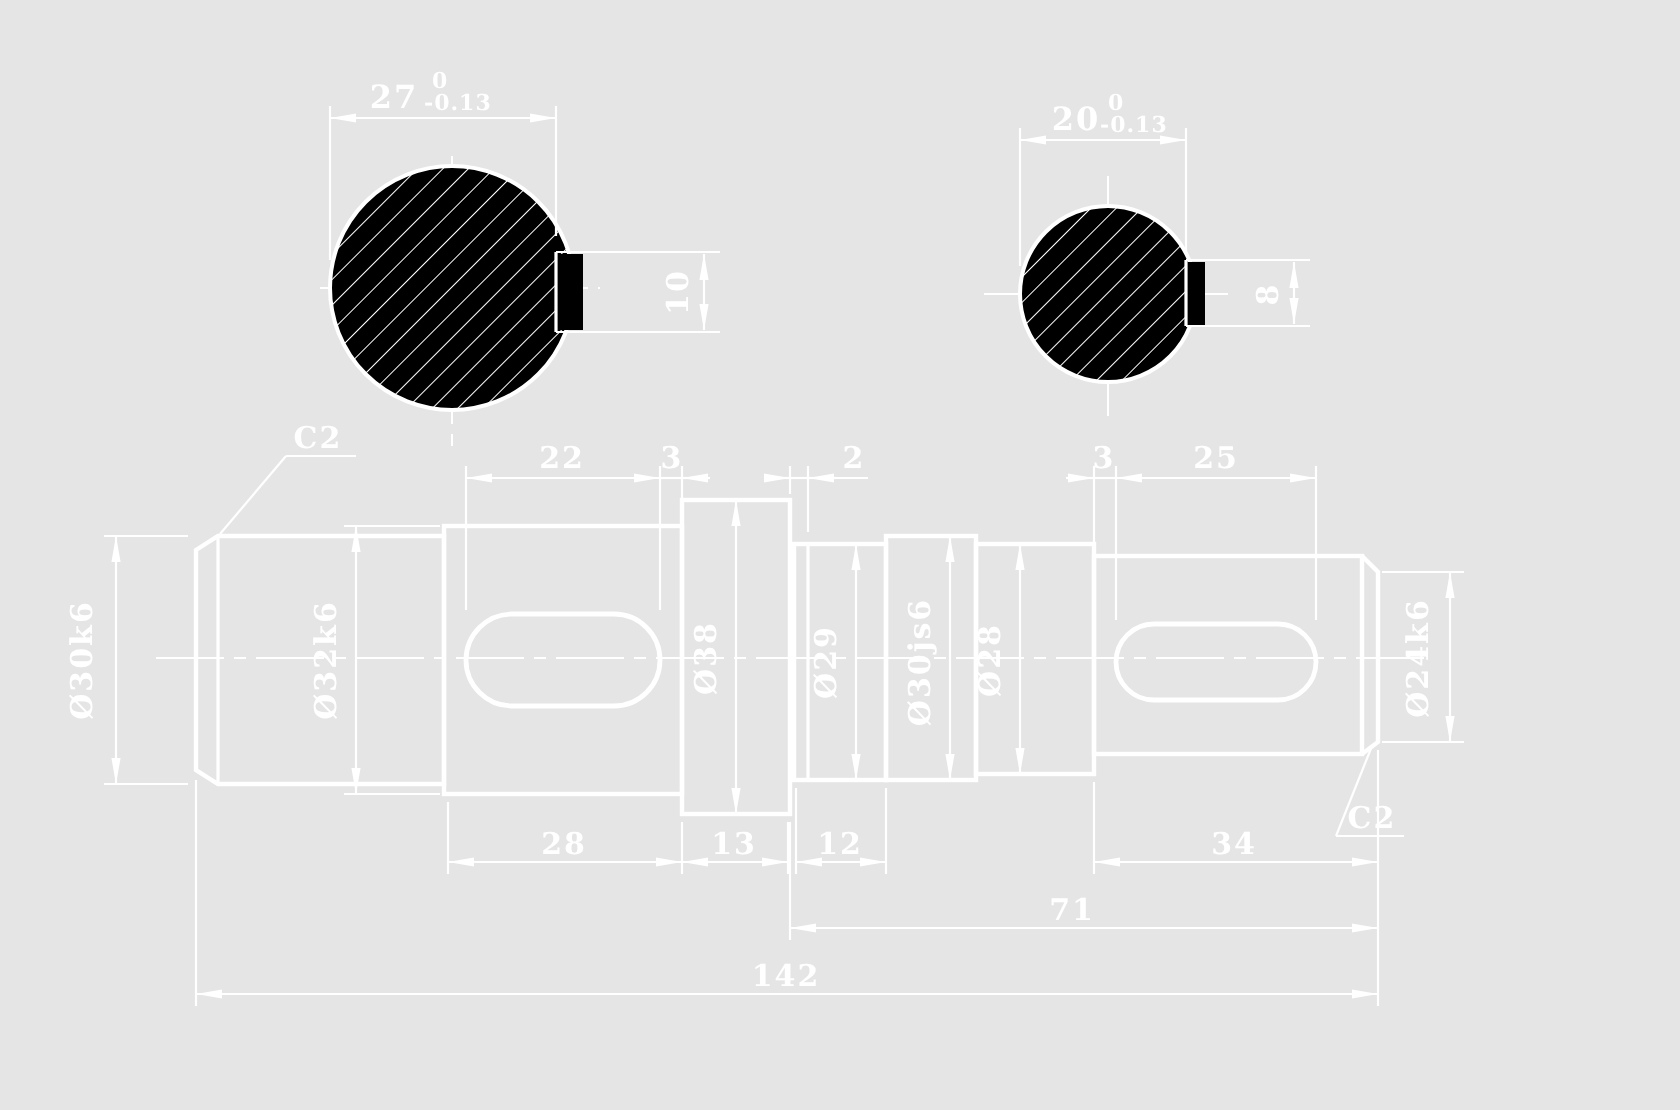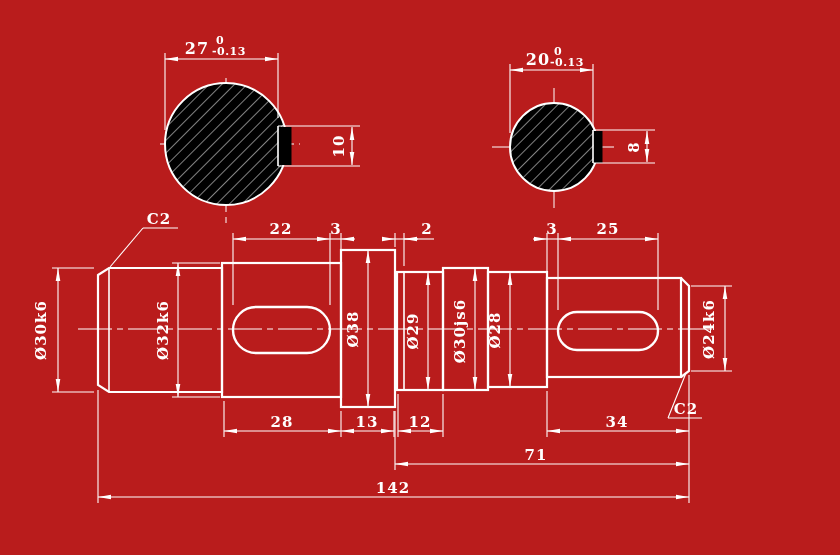--- a/index.html
+++ b/index.html
@@ -1,16 +1,16 @@
 <!DOCTYPE html>
 <html><head>
 <meta charset="utf-8">
 <style>
   html,body{margin:0;padding:0;background:#000;}
-  .canvas{position:relative;width:840px;height:555px;background:#b91c1c;overflow:hidden;}
+  .canvas{position:relative;width:840px;height:555px;background:#e5e5e5;overflow:hidden;}
   svg{display:block;}
   .ol{stroke:#fff;stroke-width:2.2;fill:none;}
   .ol2{stroke:#fff;stroke-width:1.6;fill:none;}
   .kw{stroke:#fff;stroke-width:2.4;fill:none;}
   .tl{stroke:#fff;stroke-width:1.1;fill:none;}
   .cl{stroke:#fff;stroke-width:1;fill:none;stroke-dasharray:34 5 6 5;}
   .m2{marker-start:url(#arw);marker-end:url(#arw);}
   .m1{marker-end:url(#arw);}
   text{fill:#fff;font-family:"DejaVu Serif","Liberation Serif",serif;font-weight:bold;}
   .dim{font-size:15px;letter-spacing:1px;}

